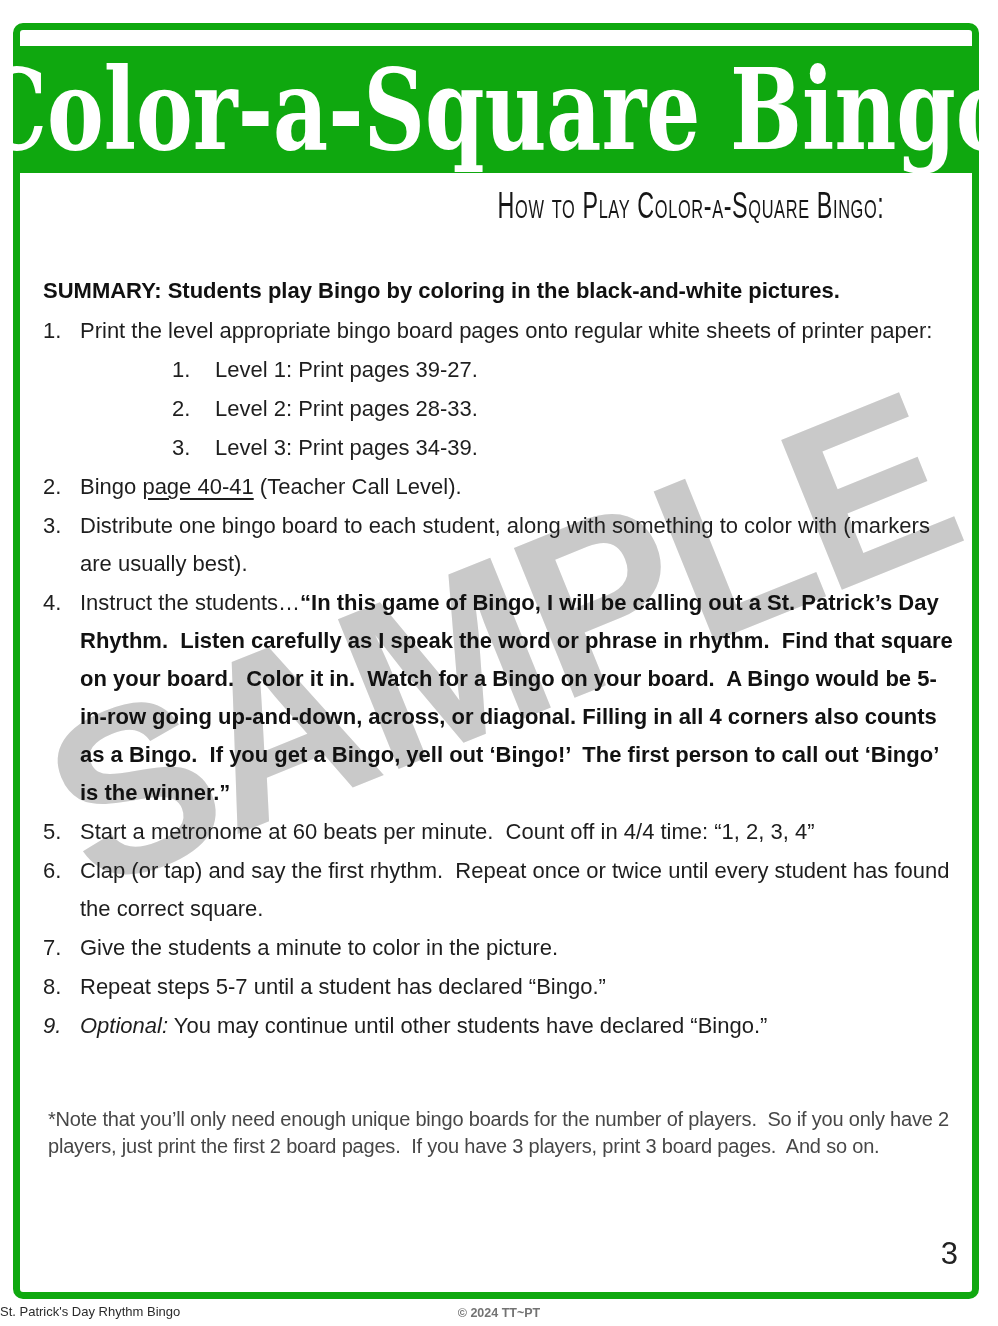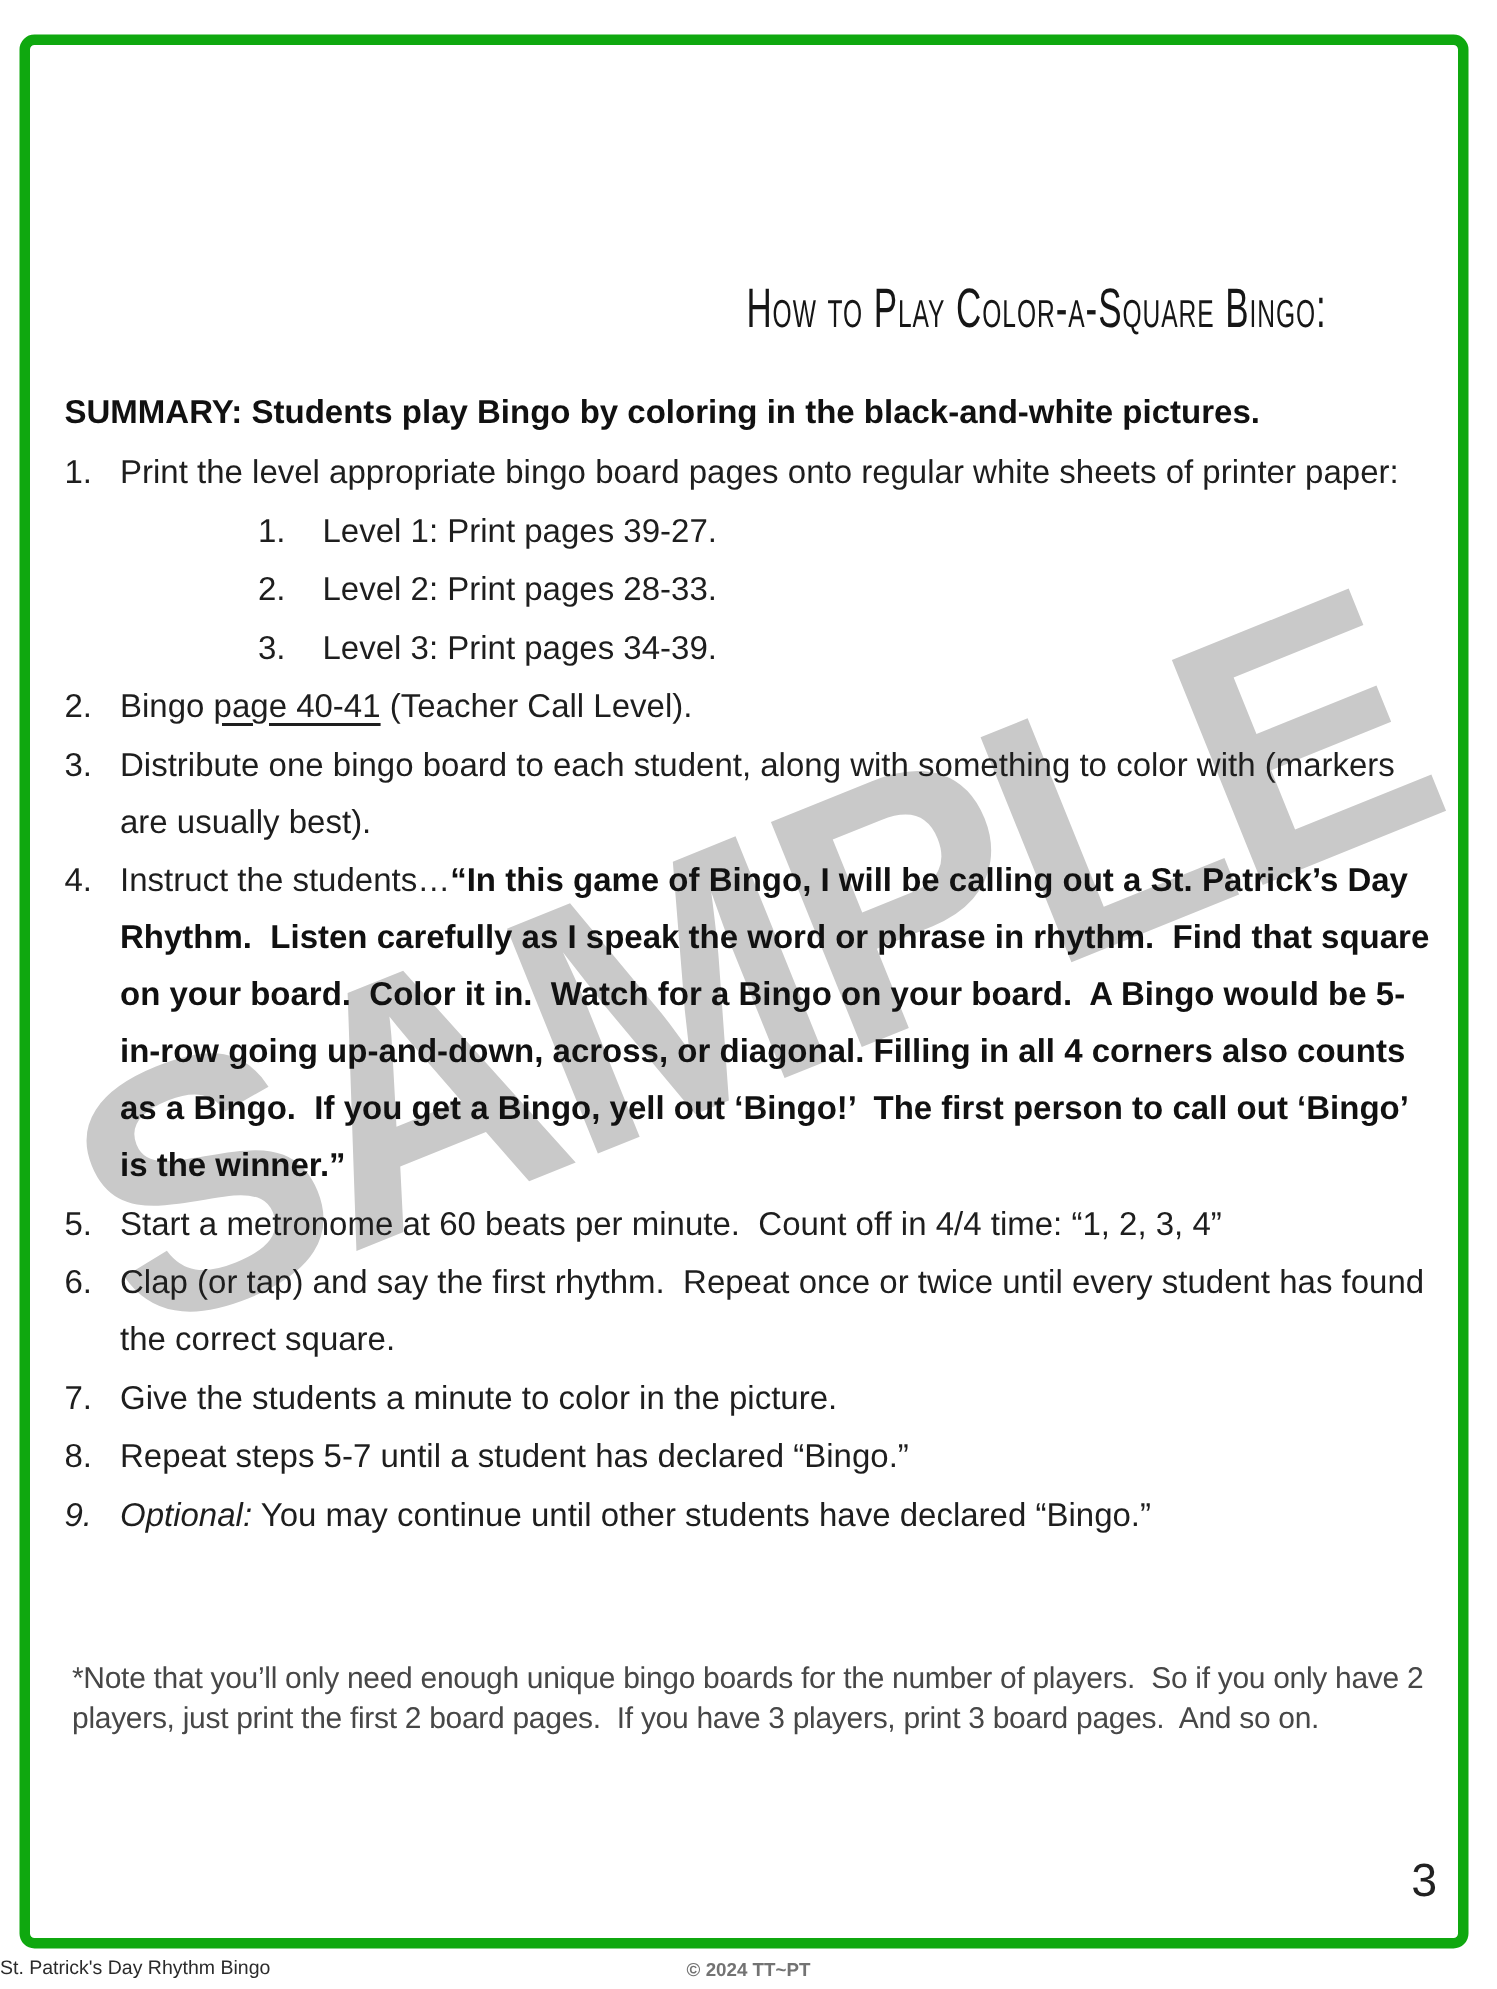--- a/index.html
+++ b/index.html
@@ -29,21 +29,21 @@
     font-weight:700;font-size:235px;line-height:1;letter-spacing:-6px;color:#c9c9c9;
     white-space:nowrap;user-select:none;
   }
   .heading-wrap{position:absolute;left:0;top:186px;width:100%;text-align:right;z-index:2;}
   .heading{
     display:inline-block;font-variant:small-caps;font-size:37px;line-height:1.1;
     font-weight:500;color:#161616;letter-spacing:1px;white-space:nowrap;
     transform:scaleX(0.63);transform-origin:center;
   }
   .content{position:absolute;left:43px;top:256px;width:912px;z-index:2;}
-  .summary{margin:0 0 2px 0;font-weight:700;font-size:22px;line-height:38px;white-space:pre-wrap;color:#111;}
+  .summary{margin:16px 0 2px 0;font-weight:700;font-size:22px;line-height:38px;white-space:pre-wrap;color:#111;}
   .list{width:100%;}
   .item{display:flex;margin:0 0 1px 0;font-size:22px;line-height:38px;}
   .item .num{flex:0 0 37px;}
   .item .txt{flex:1 1 auto;white-space:pre-wrap;}
   .item.sub{margin-left:129px;}
   .item.sub .num{flex:0 0 43px;}
   .seg-b{font-weight:700;color:#111;}
   .seg-i{font-style:italic;}
   .seg-u{text-decoration:underline;text-decoration-thickness:2px;text-underline-offset:4px;}
   .note{
@@ -63,20 +63,23 @@
 </style>
 </head>
 <body>
 
 <div class="page">
 
   <div class="watermark">SAMPLE</div>
 
   <div class="border-frame"></div>
 
+  <div class="banner">
+    <span class="banner-text">Color-a-Square Bingo</span>
+  </div>
 
   <div class="heading-wrap">
     <span class="heading">How to Play Color-a-Square Bingo:</span>
   </div>
 
   <div class="content">
     <p class="summary">SUMMARY: Students play Bingo by coloring in the black-and-white pictures.</p>
     <div class="list">
         <div class="item">
           <span class="num">1.</span>

